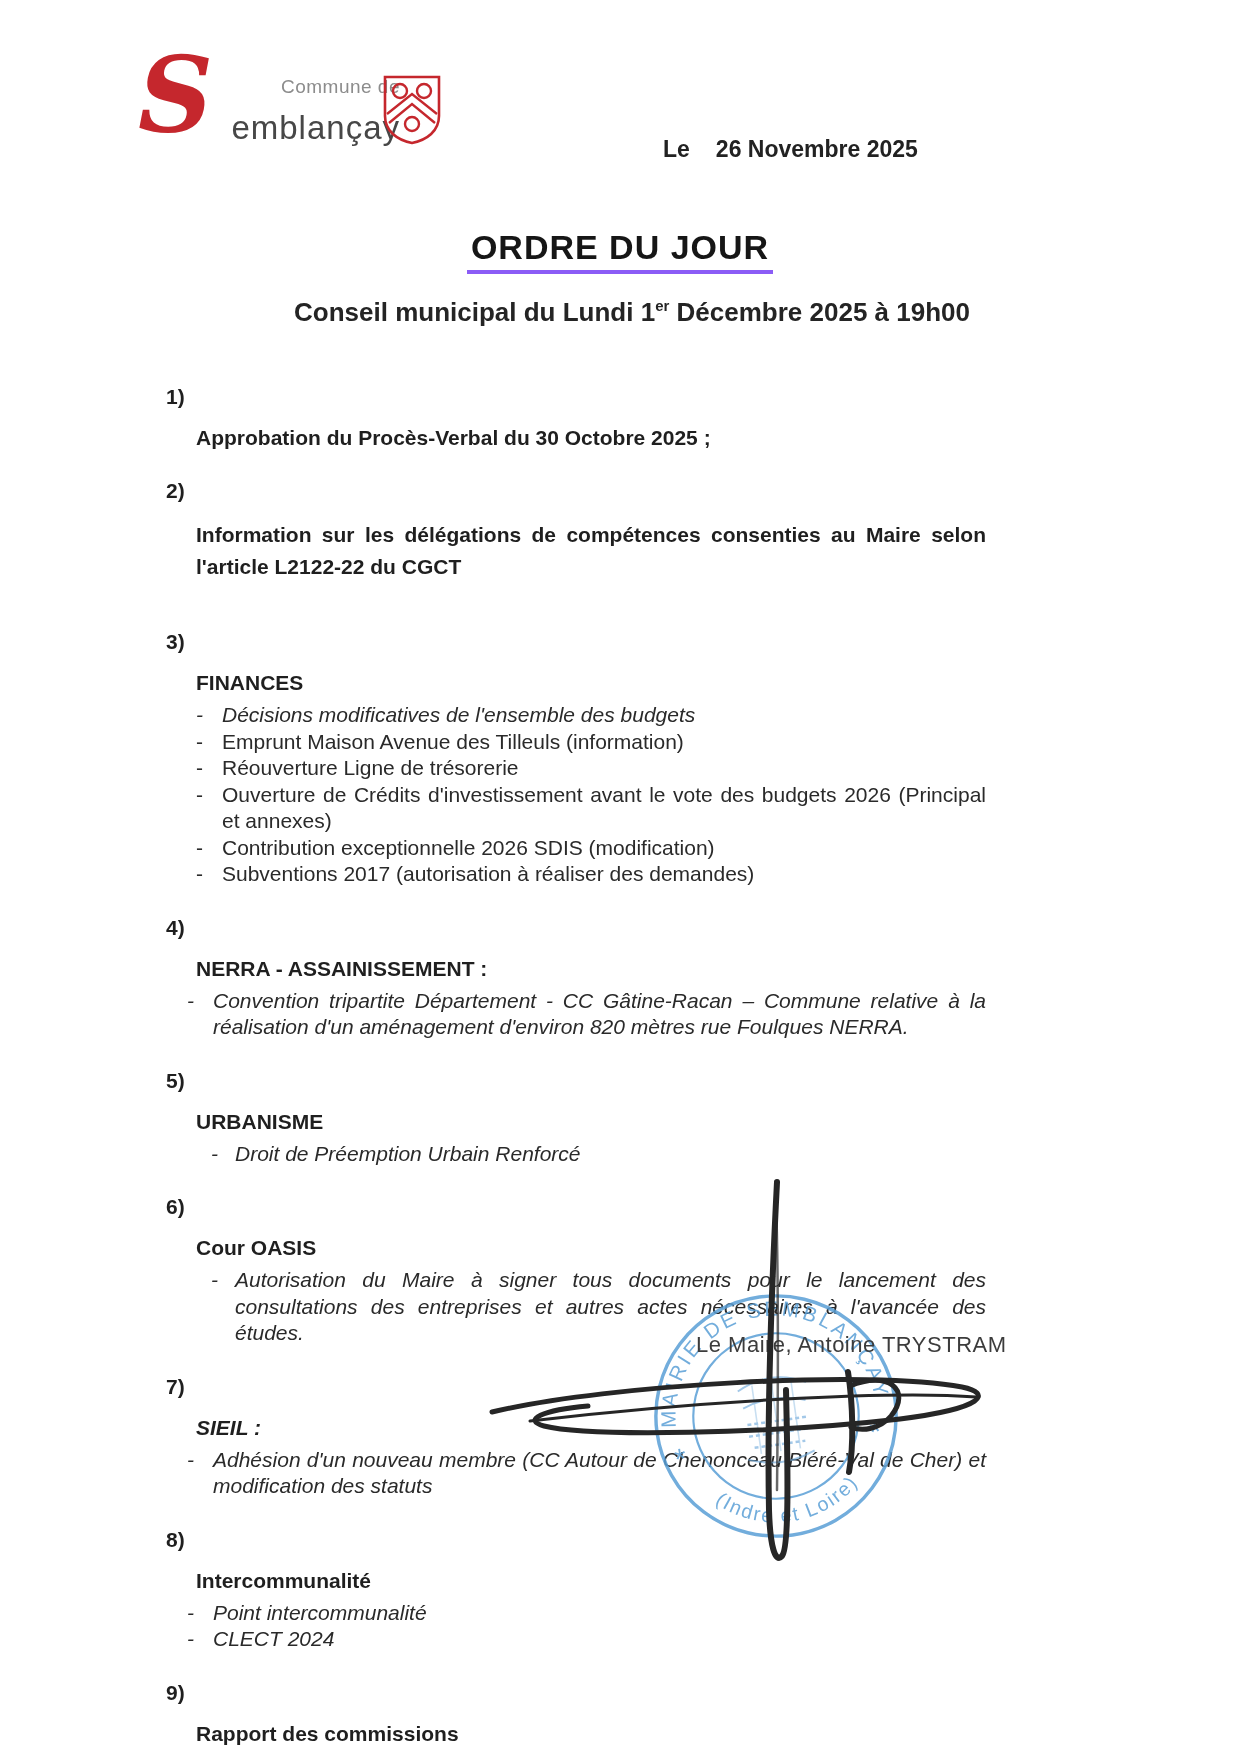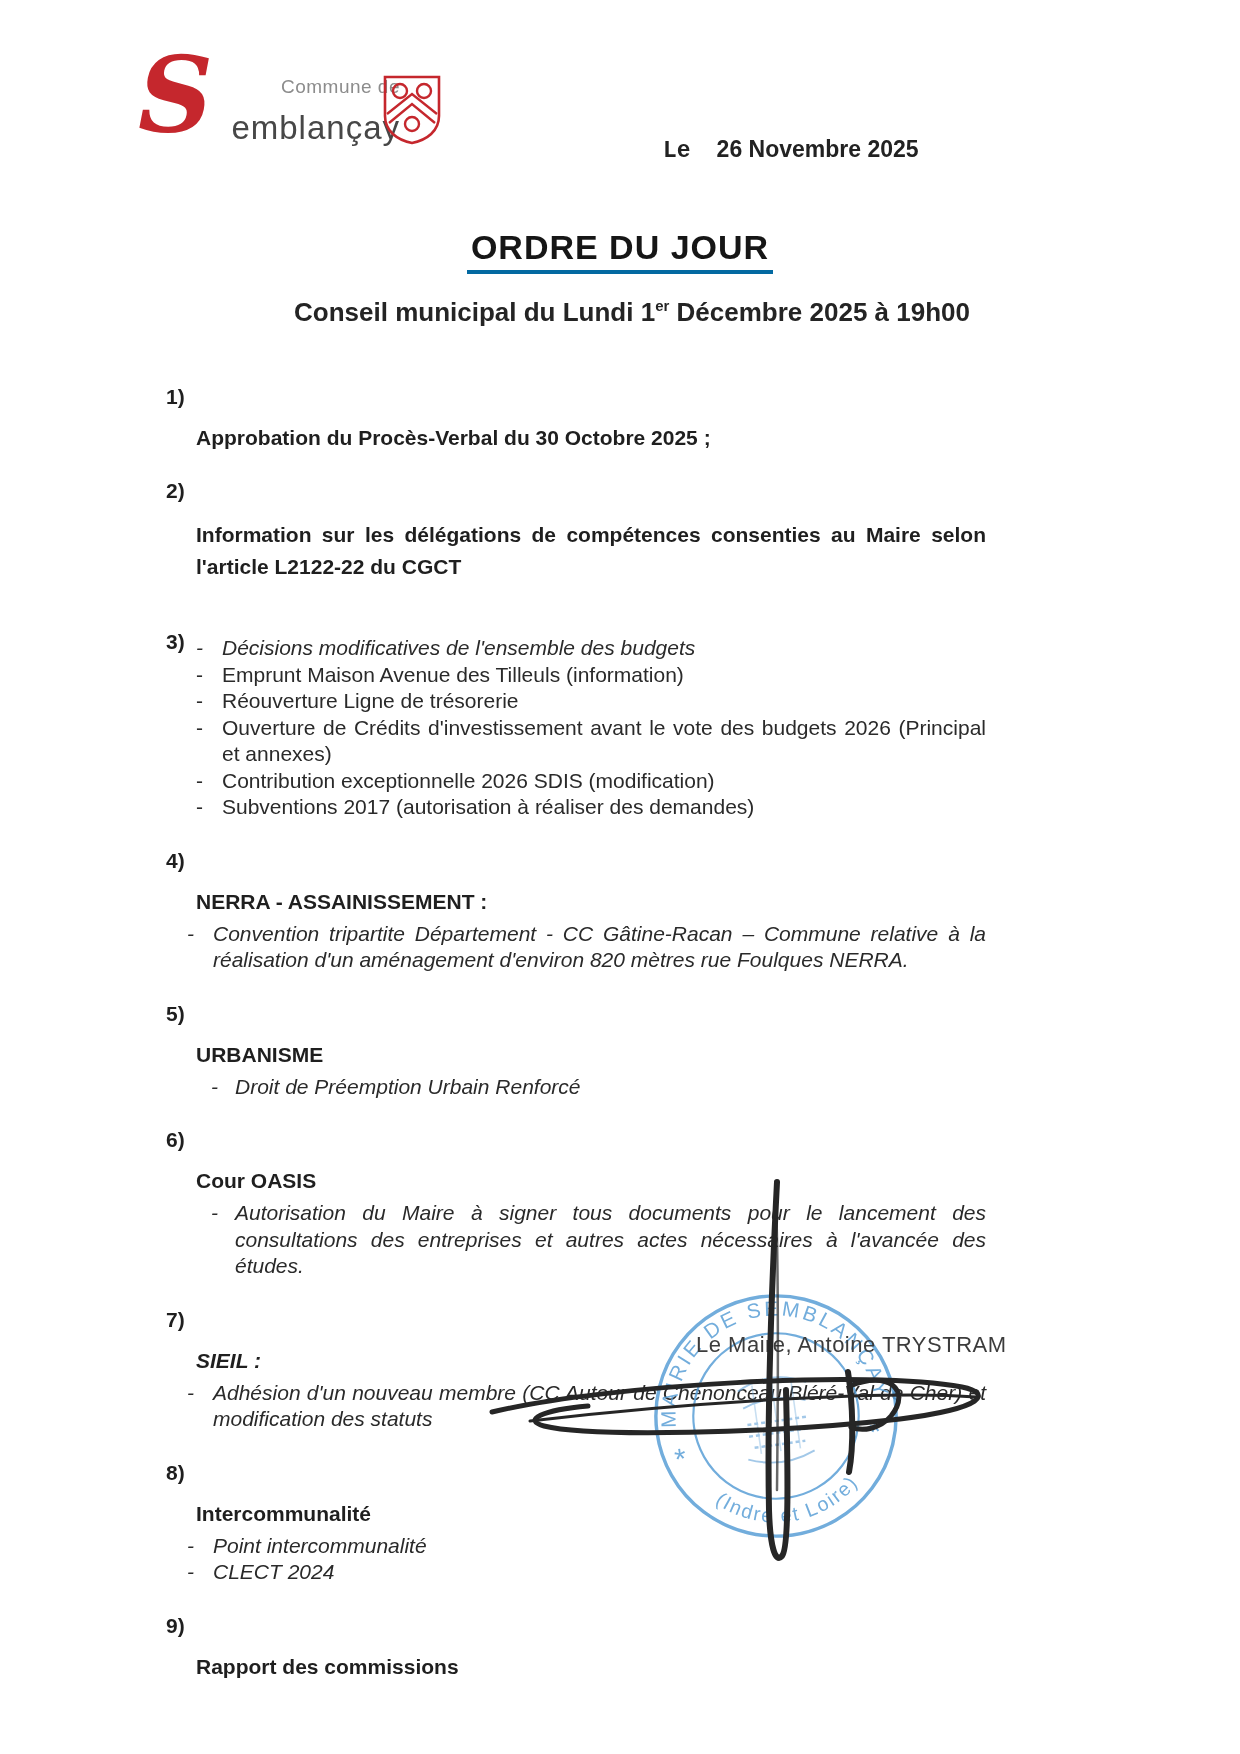--- a/index.html
+++ b/index.html
@@ -17,25 +17,25 @@
   }
   .logo-text{position:absolute;left:72px;top:18px;width:190px;text-align:right;}
   .logo-line1{display:block;font-size:19px;color:#8c8c8c;letter-spacing:.5px;}
   .logo-line2{display:block;font-size:33px;color:#474747;letter-spacing:1px;margin-top:11px;}
   .shield{position:absolute;left:243px;top:16px;}
   
   .date-line{
     position:absolute;left:663px;top:136px;width:400px;
     font-size:23px;font-weight:bold;color:#222;
   }
-  .date-prefix{margin-right:26px;font-family:Liberation Mono, monospace;}
+  .date-prefix{margin-right:26px;}
   .doc-title-wrap{position:absolute;top:228px;left:0;width:100%;text-align:center;}
   .doc-title{
     display:inline-block;font-size:34px;font-weight:bold;letter-spacing:1px;
-    border-bottom:4px solid #0369a1;padding:0 4px 3px 4px;color:#161616;
+    border-bottom:4px solid #8b5cf6;padding:0 4px 3px 4px;color:#161616;
   }
   .doc-subtitle{
     position:absolute;top:297px;left:0;width:100%;text-align:center;
     font-size:26px;font-weight:bold;color:#242424;padding-left:12px;
   }
   .doc-subtitle sup{font-size:15px;}
   
   .agenda{position:absolute;left:166px;top:384px;width:820px;}
   .item{display:flex;margin-bottom:27px;}
   .item .num{flex:0 0 30px;font-weight:bold;font-size:21px;line-height:26px;}
@@ -106,20 +106,21 @@
     <div class="item">
       <span class="num">2)</span>
       <div class="content">
           <div class="heading justified">Information sur les délégations de compétences consenties au Maire selon l'article L2122-22 du CGCT</div>
         </div>
     </div>
 
     <div class="item gap-lg">
       <span class="num">3)</span>
       <div class="content">
+        <div class="heading">FINANCES</div>
         <div class="bullets">
           <div class="bullet italic">
               <span class="dash">-</span>
               <span class="btxt">Décisions modificatives de l'ensemble des budgets</span>
             </div>
           <div class="bullet">
               <span class="dash">-</span>
               <span class="btxt">Emprunt Maison Avenue des Tilleuls (information)</span>
             </div>
           <div class="bullet">

